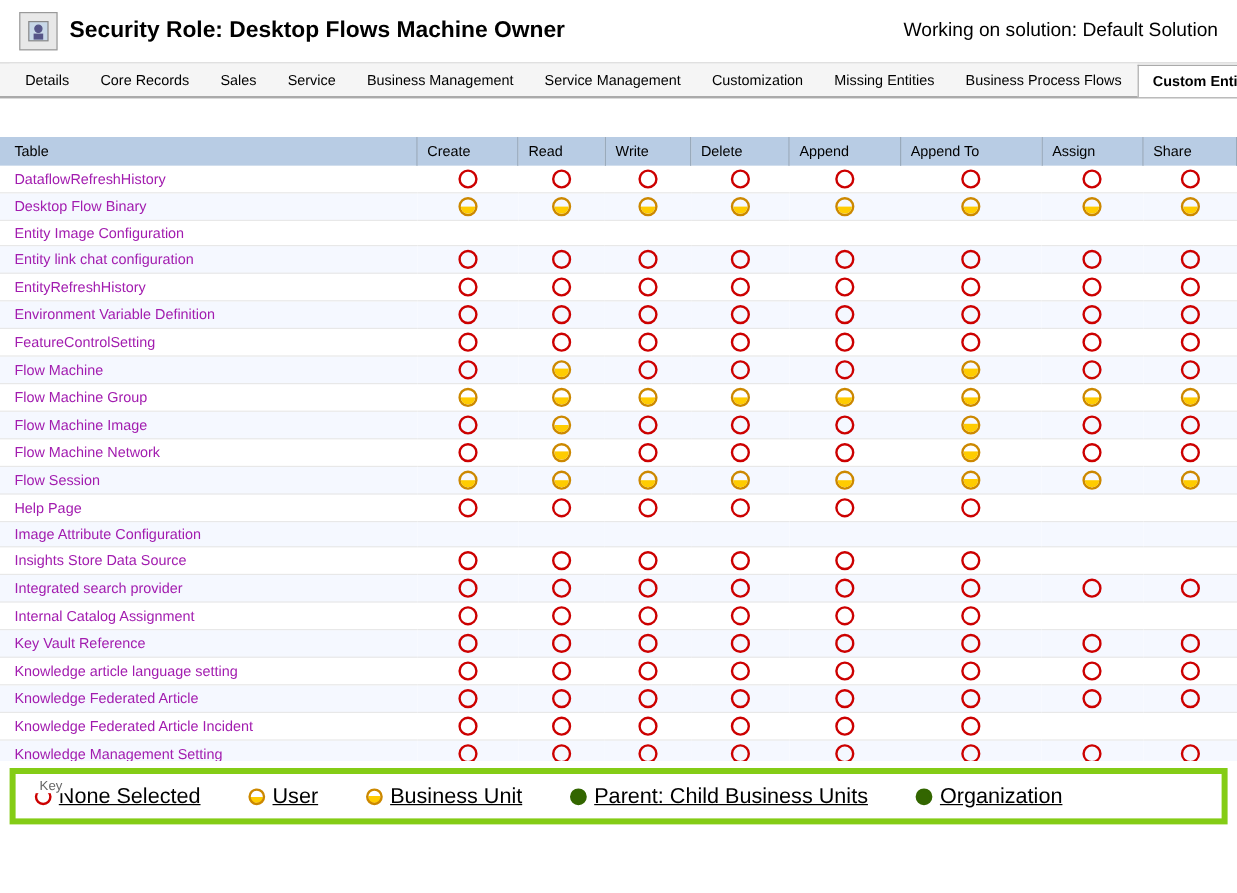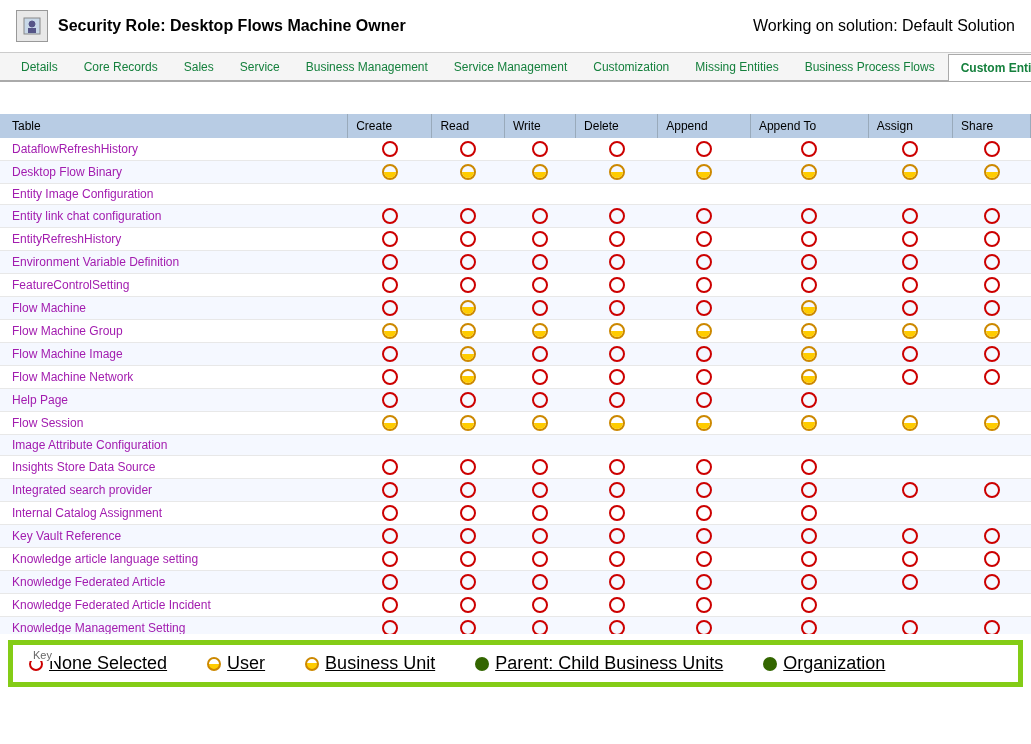--- a/index.html
+++ b/index.html
@@ -7,30 +7,30 @@
 
     .title-bar {
       display: flex; align-items: center; justify-content: space-between;
       padding: 10px 16px; border-bottom: 1px solid #ccc; background: #fff;
     }
     .title-bar-left { display: flex; align-items: center; gap: 10px; }
     .title-icon {
       width: 32px; height: 32px; border: 1px solid #999; background: #e8e8e8;
       display: flex; align-items: center; justify-content: center; font-size: 16px;
     }
-    .title-text { font-size: 16px; font-weight: bold; color: #000; }
+    .title-text { font-size: 19px; font-weight: bold; color: #000; }
     .working-on { font-size: 16px; color: #000; }
 
     .tabs-bar {
       display: flex; align-items: center; border-bottom: 2px solid #aaa;
       background: #f5f5f5; padding: 0 8px; gap: 0;
     }
     .tab {
       padding: 6px 12px; cursor: pointer; border: 1px solid transparent;
-      border-bottom: none; font-size: 12px; color: #15803d; background: #f5f5f5;
+      border-bottom: none; font-size: 12px; color: #000000; background: #f5f5f5;
       white-space: nowrap;
     }
     .tab.active {
       background: #fff; border-color: #aaa; border-bottom-color: #fff;
       font-weight: bold; margin-bottom: -2px;
     }
 
     .main-content {
       display: flex; flex-direction: column; height: calc(744px - 112px - 80px);
       overflow: hidden;
@@ -270,40 +270,40 @@
             <td class="center"><span class="perm-icon perm-none"></span></td>
             <td class="center"><span class="perm-icon perm-bu"></span></td>
             <td class="center"><span class="perm-icon perm-none"></span></td>
             <td class="center"><span class="perm-icon perm-none"></span></td>
             <td class="center"><span class="perm-icon perm-none"></span></td>
             <td class="center"><span class="perm-icon perm-bu"></span></td>
             <td class="center"><span class="perm-icon perm-none"></span></td>
             <td class="center"><span class="perm-icon perm-none"></span></td>
           </tr>
           <tr>
+            <td>Flow Session</td>
+            <td class="center"><span class="perm-icon perm-user"></span></td>
+            <td class="center"><span class="perm-icon perm-user"></span></td>
+            <td class="center"><span class="perm-icon perm-user"></span></td>
+            <td class="center"><span class="perm-icon perm-user"></span></td>
+            <td class="center"><span class="perm-icon perm-user"></span></td>
+            <td class="center"><span class="perm-icon perm-bu"></span></td>
+            <td class="center"><span class="perm-icon perm-user"></span></td>
+            <td class="center"><span class="perm-icon perm-user"></span></td>
+          </tr>
+          <tr>
             <td>Help Page</td>
             <td class="center"><span class="perm-icon perm-none"></span></td>
             <td class="center"><span class="perm-icon perm-none"></span></td>
             <td class="center"><span class="perm-icon perm-none"></span></td>
             <td class="center"><span class="perm-icon perm-none"></span></td>
             <td class="center"><span class="perm-icon perm-none"></span></td>
             <td class="center"><span class="perm-icon perm-none"></span></td>
             <td class="center"></td>
             <td class="center"></td>
-          </tr>
-          <tr>
-            <td>Flow Session</td>
-            <td class="center"><span class="perm-icon perm-user"></span></td>
-            <td class="center"><span class="perm-icon perm-user"></span></td>
-            <td class="center"><span class="perm-icon perm-user"></span></td>
-            <td class="center"><span class="perm-icon perm-user"></span></td>
-            <td class="center"><span class="perm-icon perm-user"></span></td>
-            <td class="center"><span class="perm-icon perm-bu"></span></td>
-            <td class="center"><span class="perm-icon perm-user"></span></td>
-            <td class="center"><span class="perm-icon perm-user"></span></td>
           </tr>
           <tr>
             <td>Image Attribute Configuration</td>
             <td class="center"></td>
             <td class="center"></td>
             <td class="center"></td>
             <td class="center"></td>
             <td class="center"></td>
             <td class="center"></td>
             <td class="center"></td>

